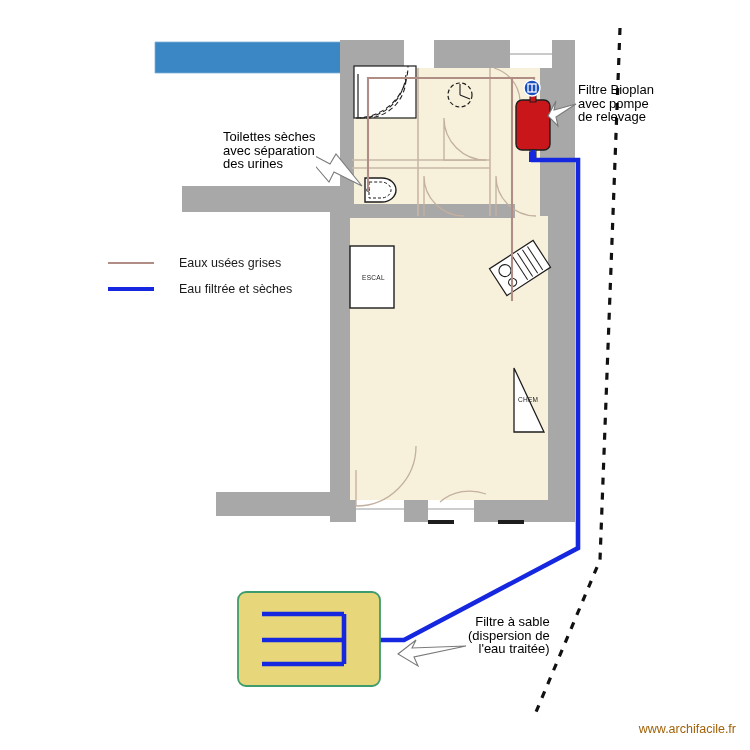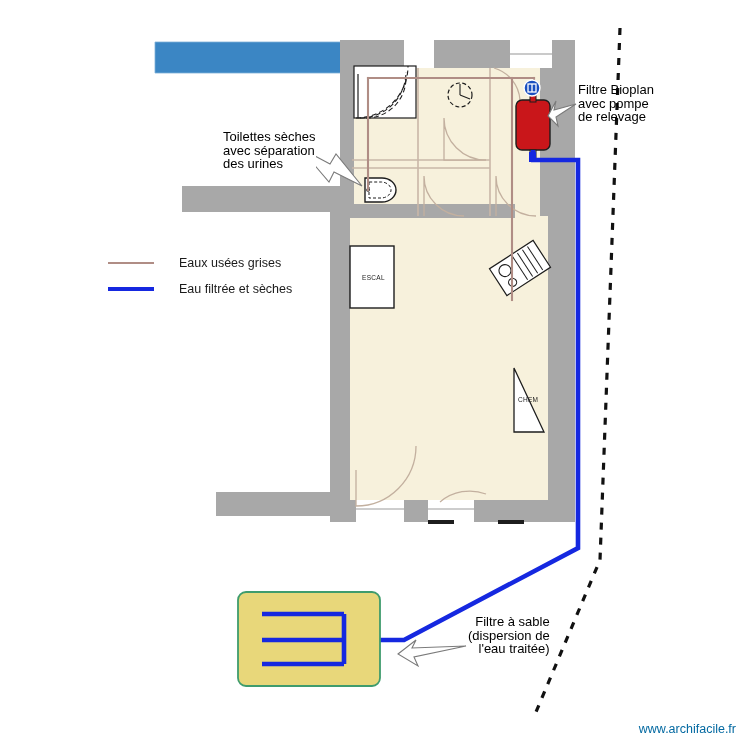--- a/index.html
+++ b/index.html
@@ -102,21 +102,21 @@
   }
   #tag-escal { left: 362px; top: 274px; }
   #tag-chem  { left: 518px; top: 396px; }
 
   
   #watermark {
     position: absolute;
     right: 14px;
     bottom: 14px;
     font-size: 12.5px;
-    color: #0369a1;
+    color: #a16207;
     white-space: nowrap;
   }
 </style>
 </head>
 <body>
 
 <div id="plan-root">
 
   <svg id="plan-svg" viewBox="0 0 750 750">
 

